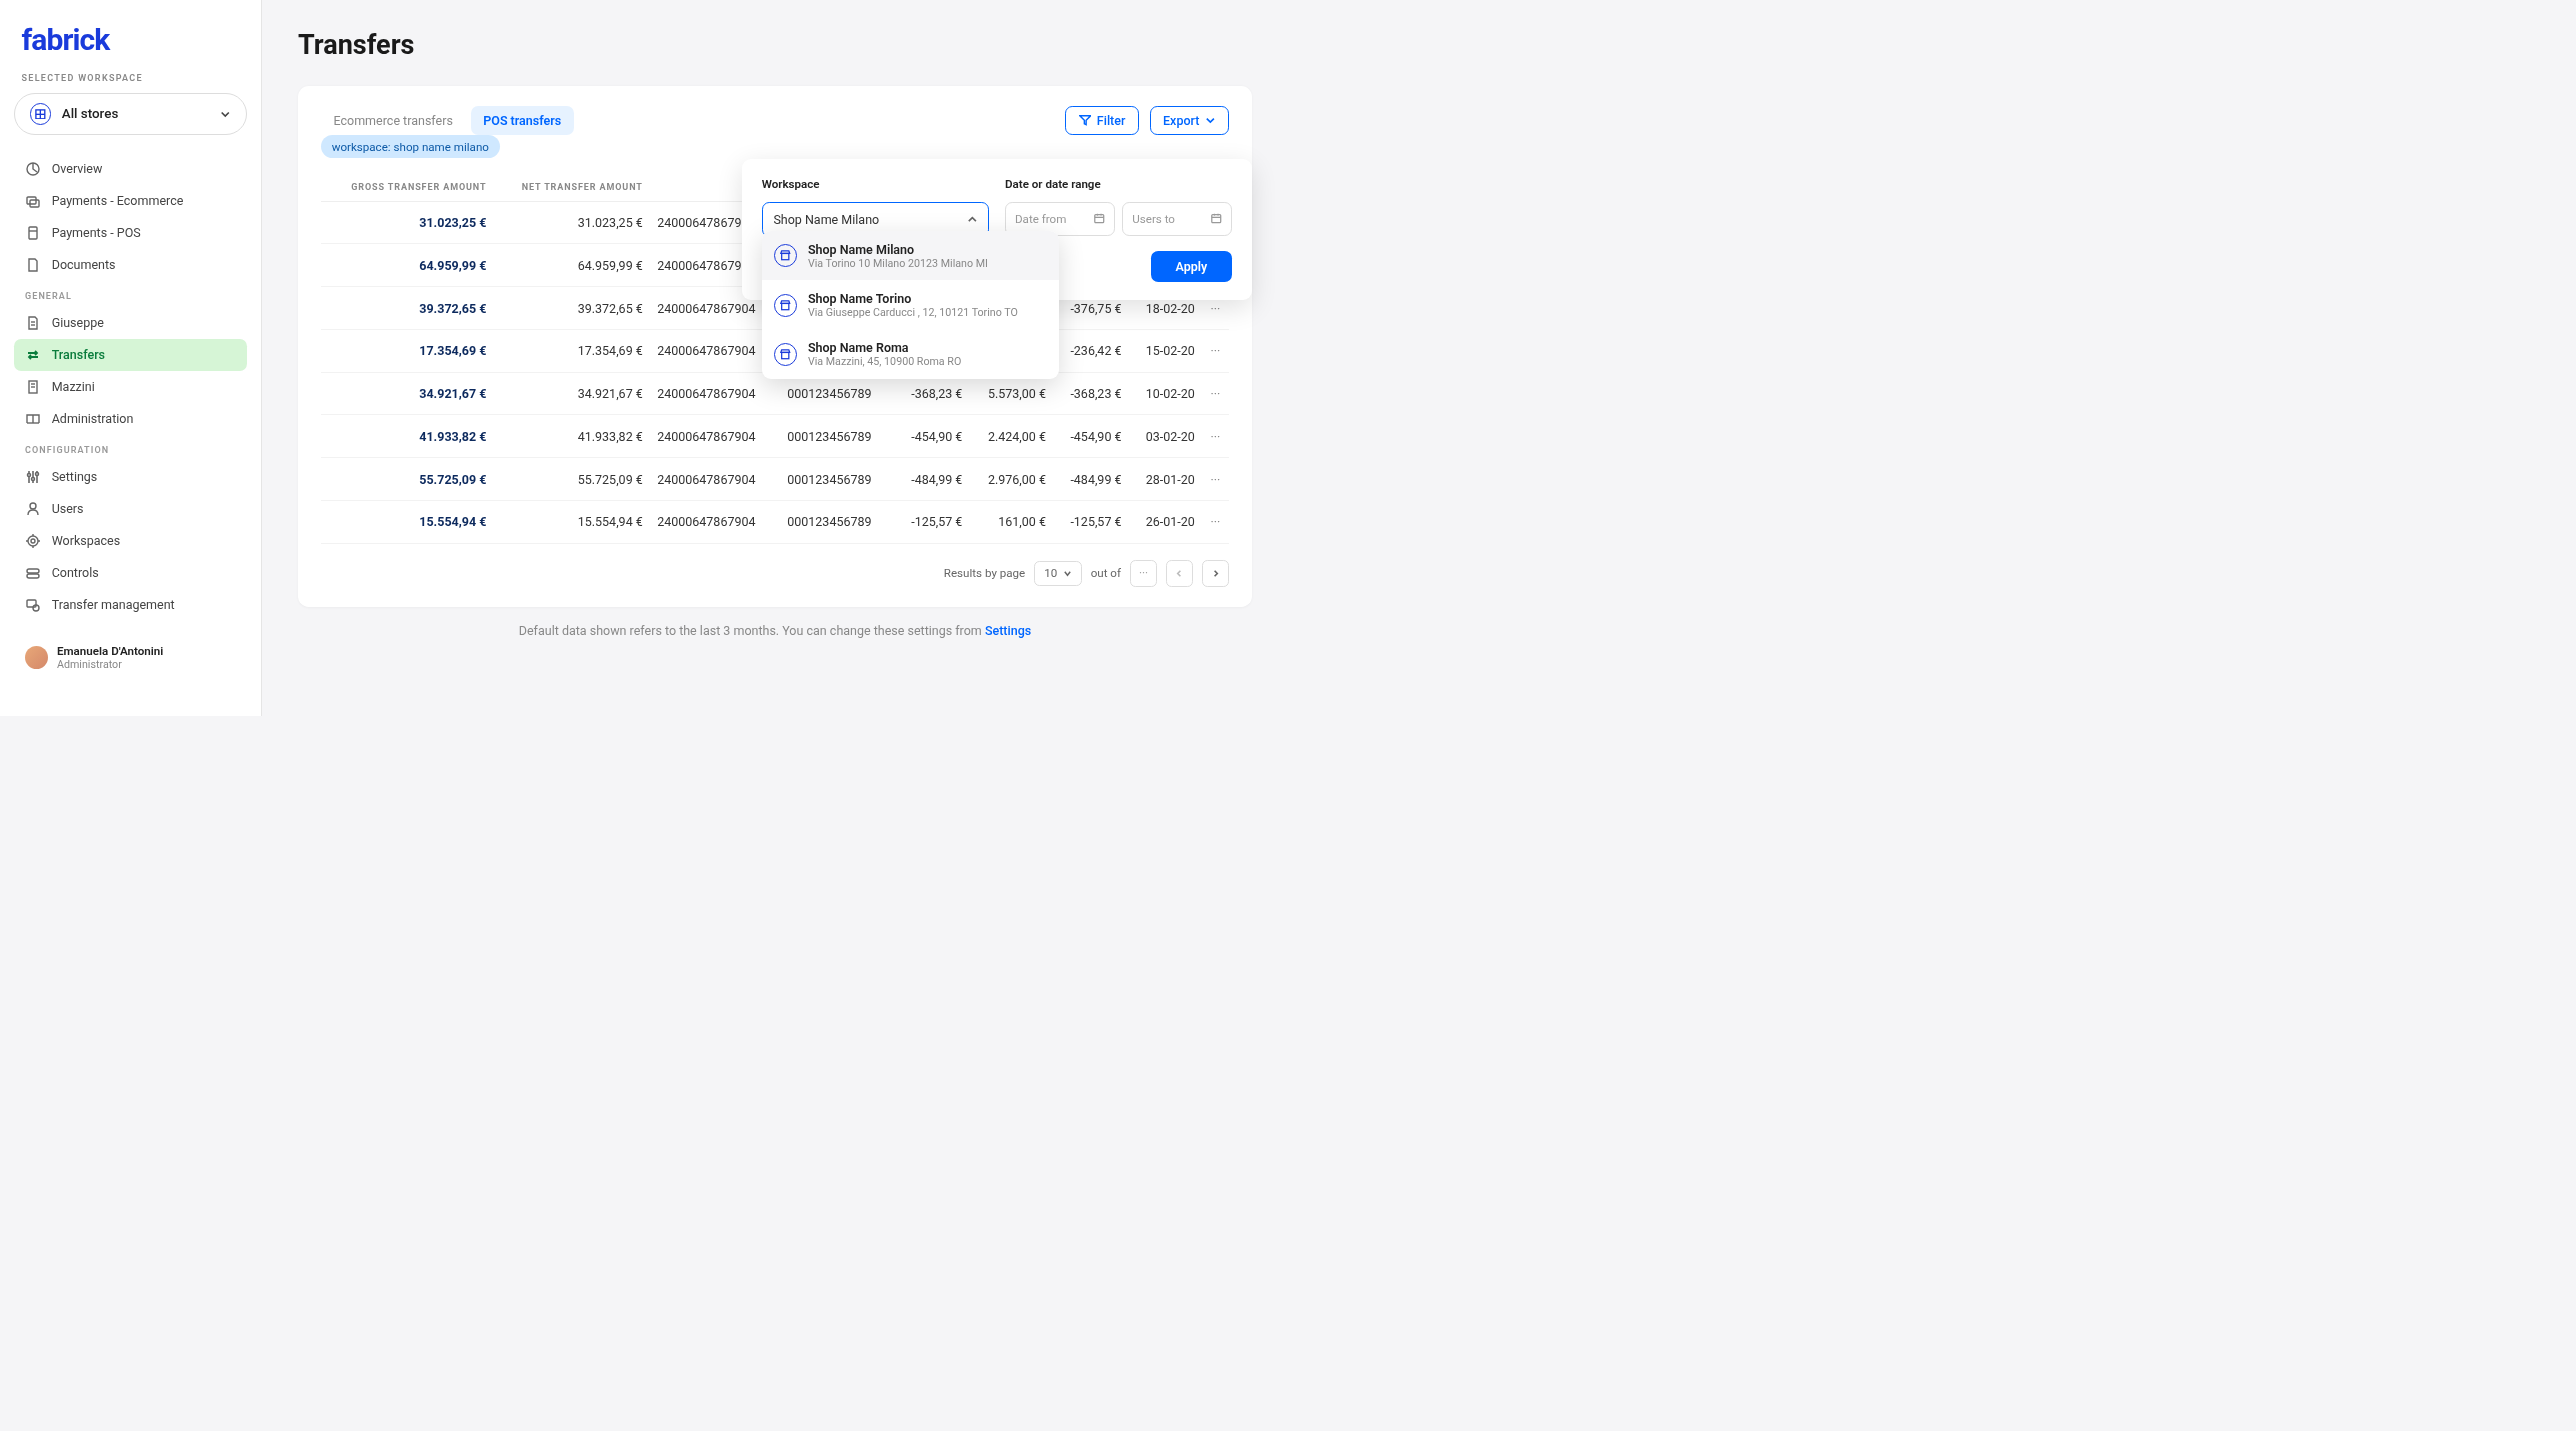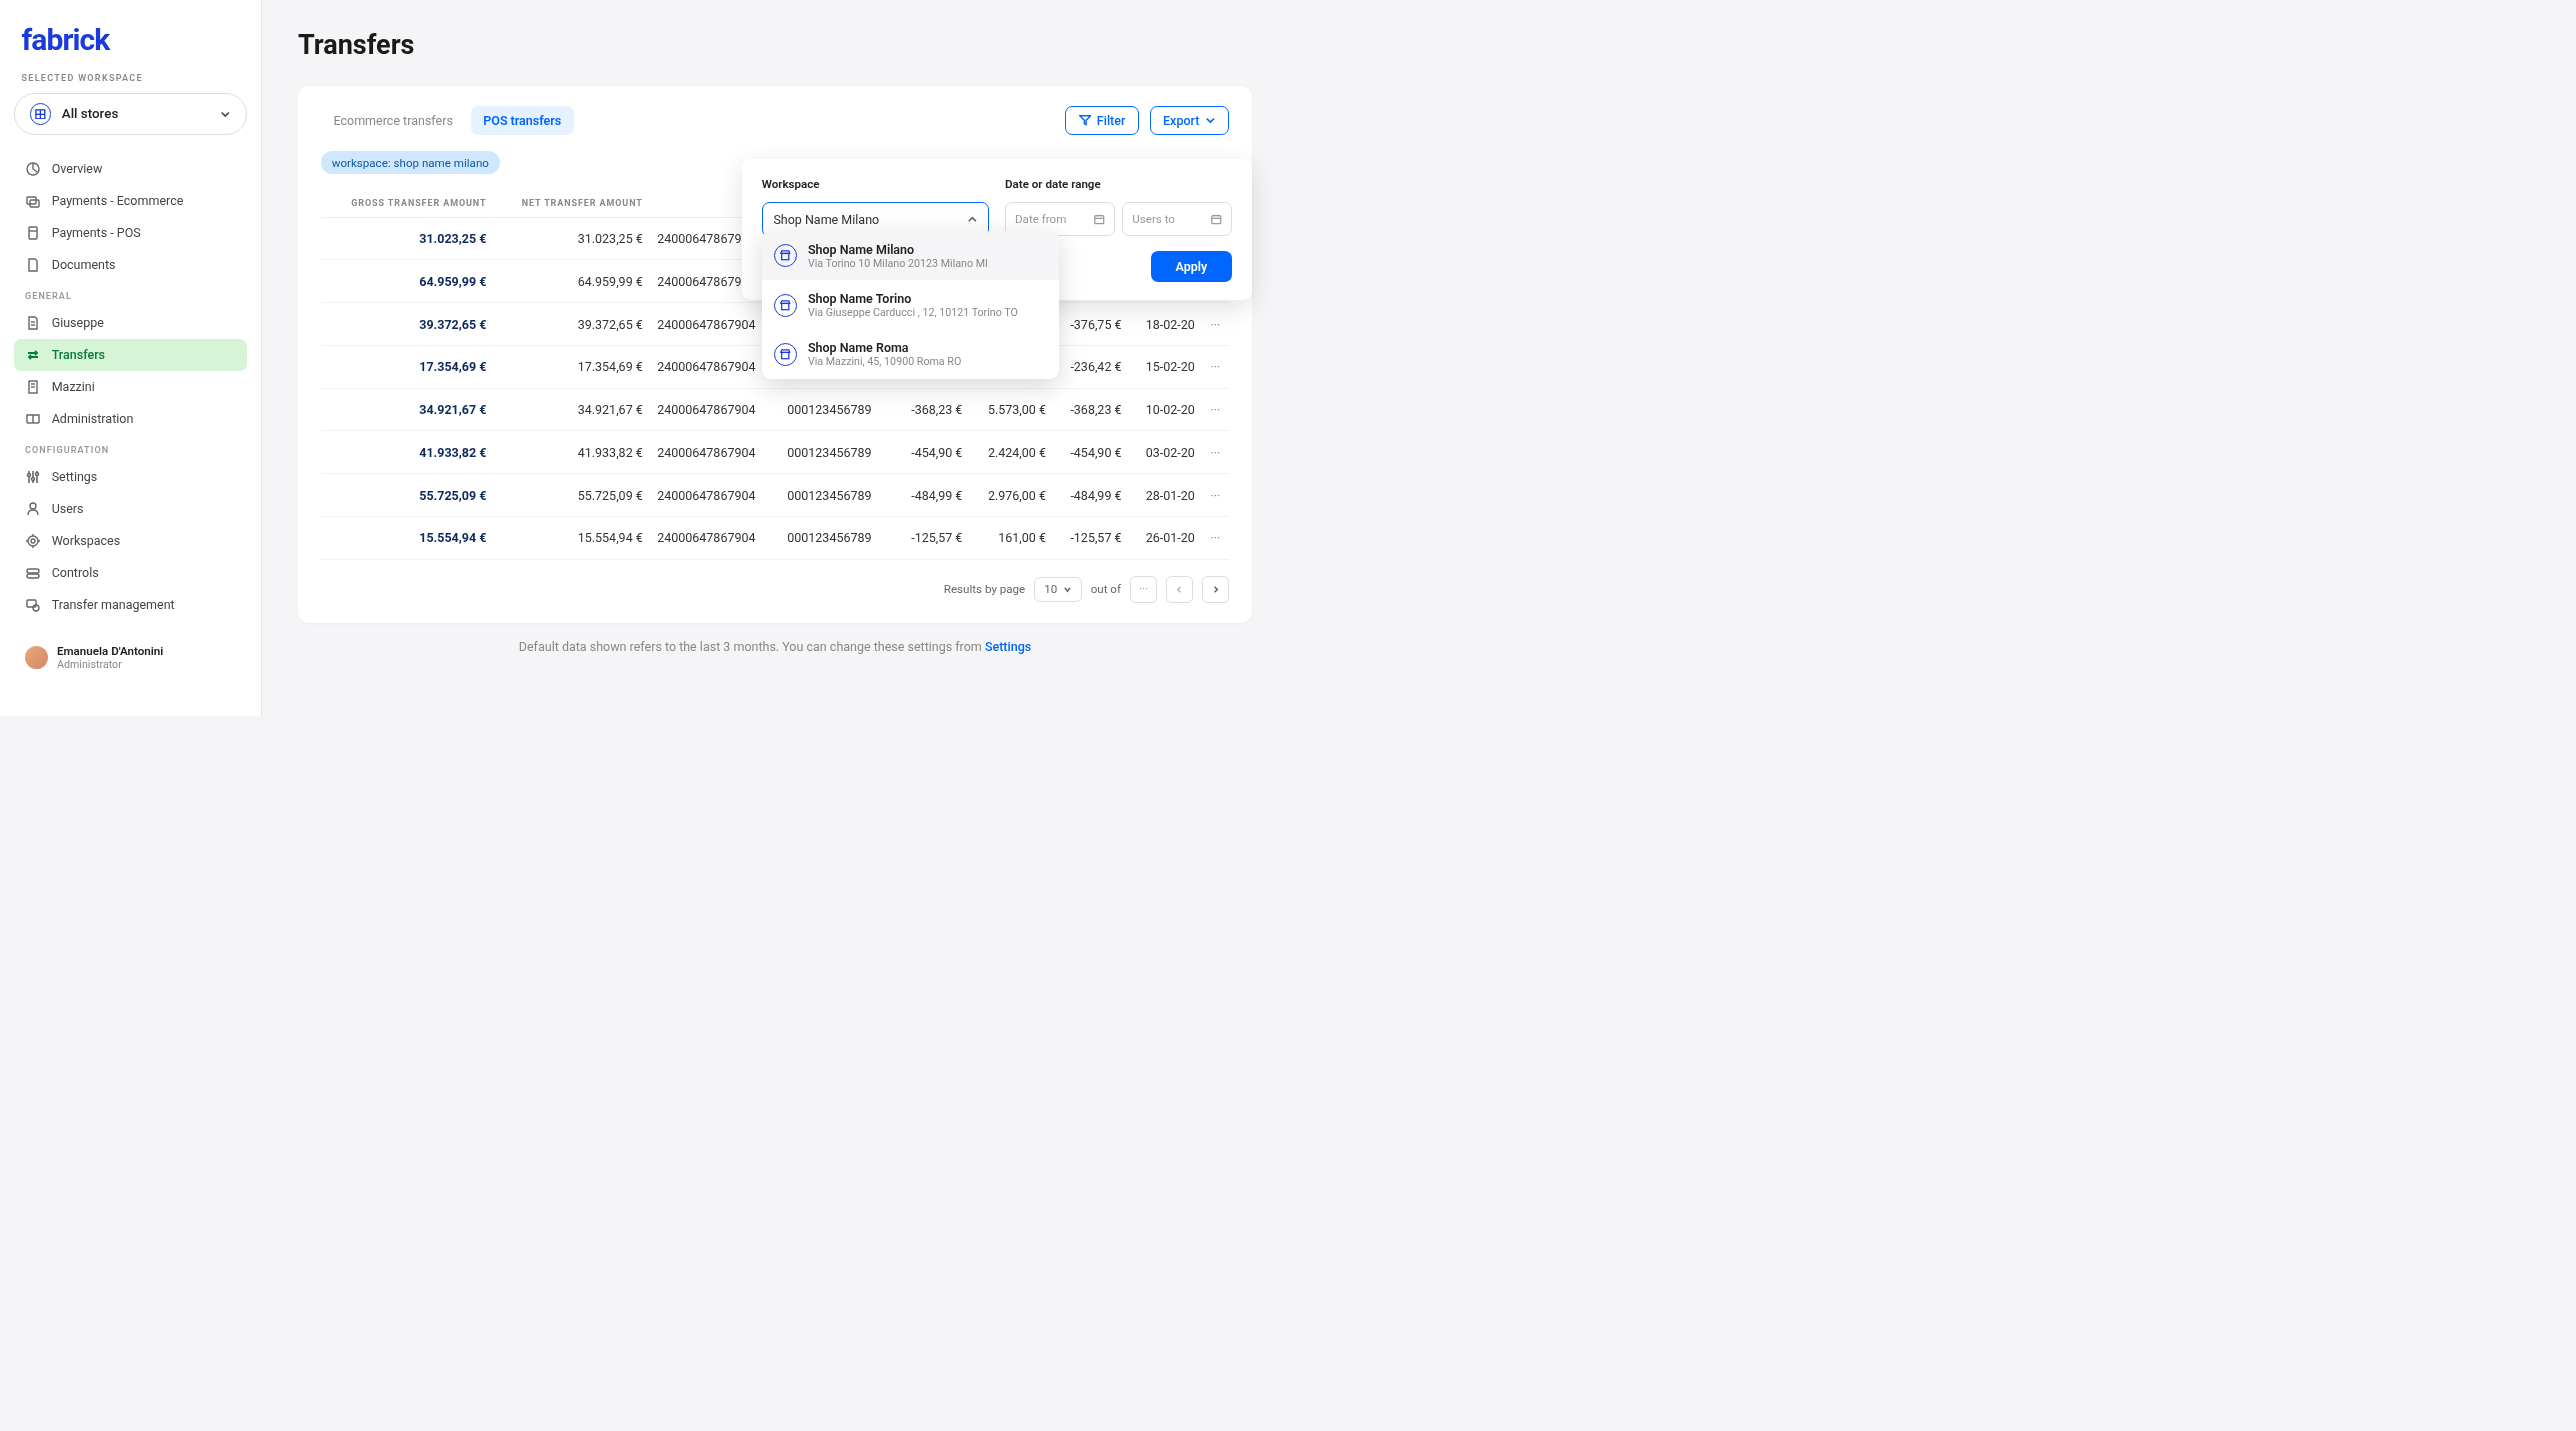--- a/index.html
+++ b/index.html
@@ -16,40 +16,40 @@
 .nav-item .nav-icon{width:16px;height:16px;margin-right:10.7px;display:flex;align-items:center;justify-content:center;color:#666}
 .nav-item.active .nav-icon{color:#0a7c3c}
 .section-header{font-size:9px;letter-spacing:1.1px;color:#999;font-weight:600;padding:10.7px 10.7px 5.4px}
 .user-block{display:flex;align-items:center;padding:7.2px 10.7px;margin-top:auto}
 .avatar{width:23px;height:23px;border-radius:50%;background:linear-gradient(135deg,#e8a878,#d4886a);margin-right:9px}
 .user-info .name{font-size:11.6px;font-weight:600;color:#222}
 .user-info .role{font-size:10.7px;color:#888}
 .main{flex:1;padding:29px 36px;overflow:auto;position:relative}
 .page-title{font-size:27px;font-weight:700;color:#1a1a1a;margin-bottom:25px}
 .card{background:#fff;border-radius:10.7px;padding:19.7px 23px;box-shadow:0 0.9px 2.7px rgba(0,0,0,0.04)}
-.card-header{display:flex;align-items:center;justify-content:space-between;margin-bottom:16px}
+.card-header{display:flex;align-items:center;justify-content:space-between;}
 .tabs{display:flex;gap:5.4px}
 .tab{padding:7.2px 12.5px;border-radius:7.2px;font-size:12.5px;color:#888;cursor:pointer}
 .tab.active{background:#e6f2ff;color:#0066ff;font-weight:600}
 .card-actions{display:flex;gap:10.7px}
 .btn-outline{display:flex;align-items:center;gap:5.4px;border:1.3px solid #0066ff;color:#0066ff;background:#fff;padding:6.3px 12.5px;border-radius:7.2px;font-size:12.5px;font-weight:500;cursor:pointer}
 .chip{display:inline-block;background:#cfe8ff;color:#0d5aa7;font-size:11.6px;padding:4.5px 10.7px;border-radius:12.5px;margin-bottom:14.3px}
 table{width:100%;border-collapse:collapse}
 th{text-align:right;font-size:9px;letter-spacing:0.9px;color:#888;font-weight:700;padding:9px 7.2px;border-bottom:0.9px solid #eee}
 th:first-child{text-align:right}
 td{padding:13.4px 7.2px;border-bottom:0.9px solid #f2f2f2;text-align:right;font-size:12.5px;color:#333}
 td.bold{font-weight:700;color:#0d2a5e}
 td.dots{width:27px;text-align:center;color:#888;cursor:pointer}
 .filter-panel{position:absolute;top:159px;right:36px;background:#fff;border-radius:9px;box-shadow:0 7.2px 27px rgba(0,0,0,0.12);padding:18px 19.7px;width:510px;z-index:10}
 .filter-row{display:flex;gap:16px}
 .filter-col{flex:1}
 .filter-label{font-size:11.6px;font-weight:600;color:#222;margin-bottom:11px;display:block}
 .select-box{border:1.8px solid #0066ff;border-radius:7.2px;padding:9px 10.7px;display:flex;align-items:center;justify-content:space-between;cursor:pointer;font-size:12.5px;color:#333}
 .date-inputs{display:flex;gap:7.2px}
-.date-input{flex:1;border:0.9px solid #ddd;border-radius:7.2px;padding:9px 9px;display:flex;align-items:center;justify-content:space-between;font-size:11.6px;color:#999}
+.date-input{flex:1;border:0.9px solid #ddd;border-radius:7.2px;padding:9px 9px;display:flex;align-items:flex-start;justify-content:space-between;font-size:11.6px;color:#999}
 .apply-row{display:flex;justify-content:flex-end;margin-top:14.3px}
 .btn-primary{background:#0066ff;color:#fff;border:none;padding:8px 25px;border-radius:7.2px;font-size:12.5px;font-weight:600;cursor:pointer}
 .dropdown{position:absolute;top:54px;left:0;width:297px;background:#fff;border-radius:9px;box-shadow:0 7.2px 27px rgba(0,0,0,0.15);overflow:hidden;z-index:20}
 .dd-item{display:flex;align-items:center;gap:10.7px;padding:10.7px 12.5px;cursor:pointer}
 .dd-item.hover{background:#f5f5f7}
 .dd-icon{width:23px;height:23px;border:1.8px solid #1a3bdb;border-radius:50%;display:flex;align-items:center;justify-content:center;flex-shrink:0}
 .dd-text .dd-name{font-size:12.5px;font-weight:600;color:#222}
 .dd-text .dd-addr{font-size:10.7px;color:#888}
 .pagination{display:flex;align-items:center;justify-content:flex-end;gap:9px;margin-top:16px;font-size:11.6px;color:#666}
 .page-size{border:0.9px solid #ddd;border-radius:5.4px;padding:4.5px 9px;display:flex;align-items:center;gap:5.4px;cursor:pointer}

